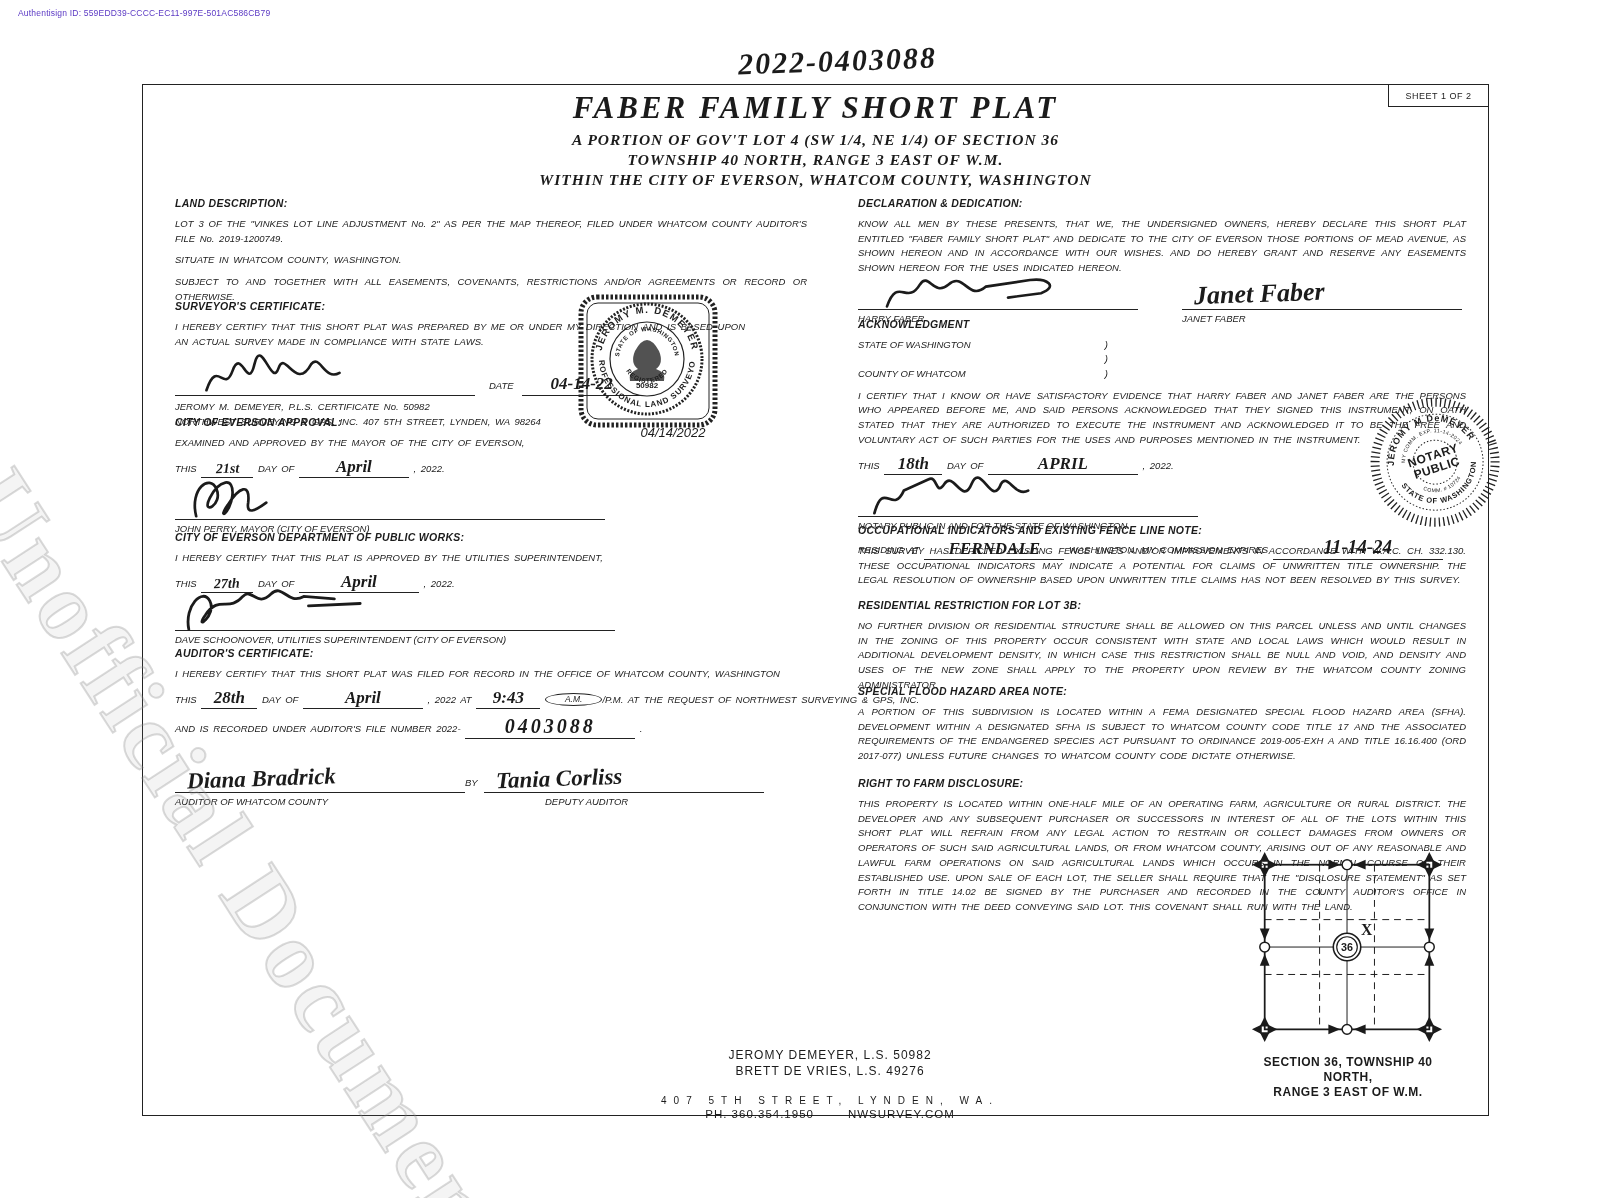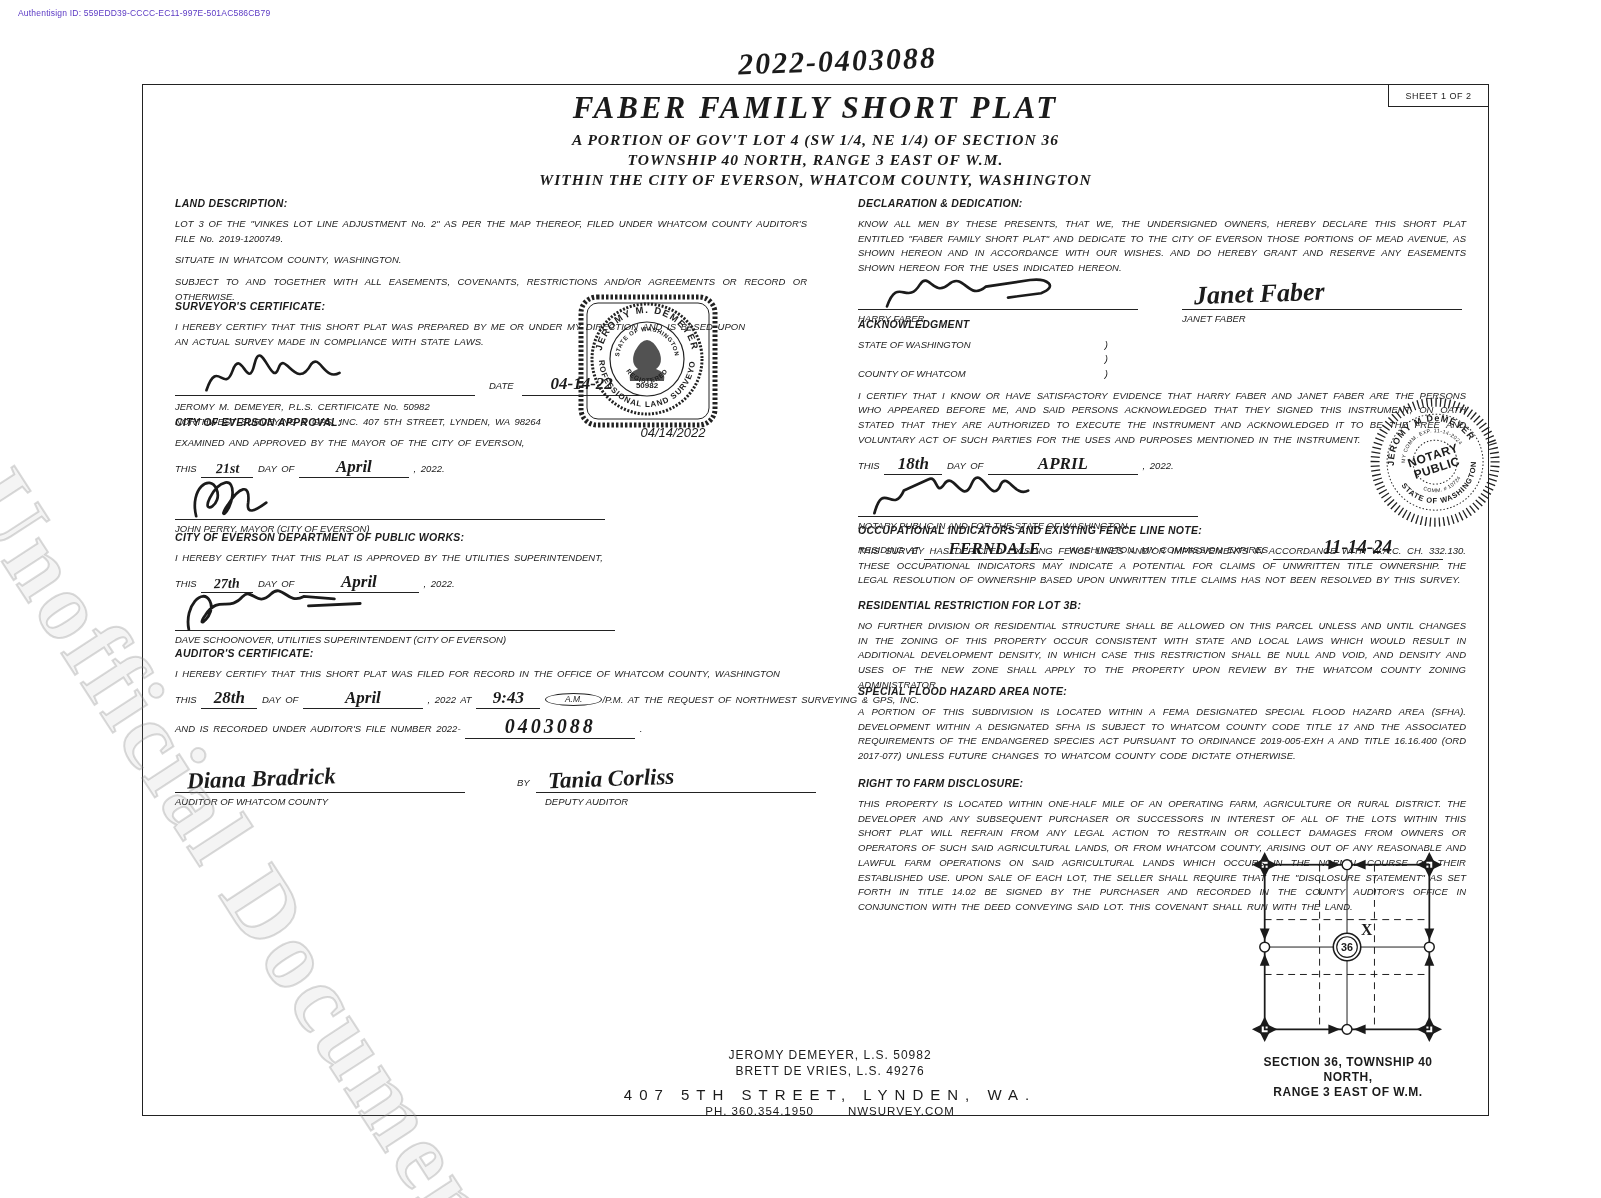--- a/index.html
+++ b/index.html
@@ -31,21 +31,21 @@
   .titleblock .t1 { font-size:31px; letter-spacing:3px; }
   .titleblock .t2 { font-size:15.5px; letter-spacing:1px; margin-top:5px; }
   .titleblock .t3, .titleblock .t4 { font-size:15.5px; letter-spacing:1px; margin-top:2px;text-align:center; }
   
   .seal { position:absolute; }
   .seal text { font-family:"Liberation Sans", sans-serif; }
   
   .company { position:absolute; left:560px; top:1046px; width:540px; text-align:center; font-style:normal; }
   .company .c1 { font-size:20px; letter-spacing:2px; }
   .company .c2, .company .c3 { font-size:12px; letter-spacing:1px; margin-top:2px; }
-  .company .c4 { font-size:15px; letter-spacing:7px; margin-top:8px;text-align:center; }
+  .company .c4 { font-size:10px; letter-spacing:7px; margin-top:17px;text-align:center; }
   .company .c5 { font-size:11.5px; letter-spacing:1px; margin-top:2px; display:flex; justify-content:center; gap:34px; }
   
   .diagram { position:absolute; left:1243px; top:851px; width:210px; text-align:center; }
   .diagram .cap { font-size:12px; font-weight:bold; letter-spacing:.5px; line-height:1.25; margin-top:4px; }
   
   .watermark {
     position:absolute; left:34px; top:450px; z-index:6; pointer-events:none;
     font-family:"Liberation Serif", serif; font-weight:bold; font-size:96px; letter-spacing:4px;
     transform:rotate(57deg); transform-origin:0 0;
     color:rgba(150,150,150,0.10); -webkit-text-stroke:2px rgba(140,140,140,0.32);
@@ -153,21 +153,21 @@
     </div>
     <div class="inline-line" style="margin-top:6px;">
       <span>AND IS RECORDED UNDER AUDITOR'S FILE NUMBER 2022-</span>
       <span class="ul" style="min-width:170px;"><span class="hw-big" style="font-size:20px; letter-spacing:3px;">0403088</span></span>
       <span>.</span>
     </div>
     <div class="sigrow" style="margin-top:34px;">
       <span class="sigline" style="width:290px;">
         <span class="sigtext">Diana Bradrick</span>
       </span>
-      <span class="inline-line" style="margin-left:52px;font-style:italic;">BY</span>
+      <span class="inline-line" style="font-style:italic;">BY</span>
       <span class="sigline" style="width:280px; margin-left:6px;">
         <span class="sigtext">Tania Corliss</span>
       </span>
     </div>
     <div style="display:flex;">
       <div class="undersig" style="width:290px;">AUDITOR OF WHATCOM COUNTY</div>
       <div class="undersig" style="margin-left:80px;">DEPUTY AUDITOR</div>
     </div>
   </div>
 

